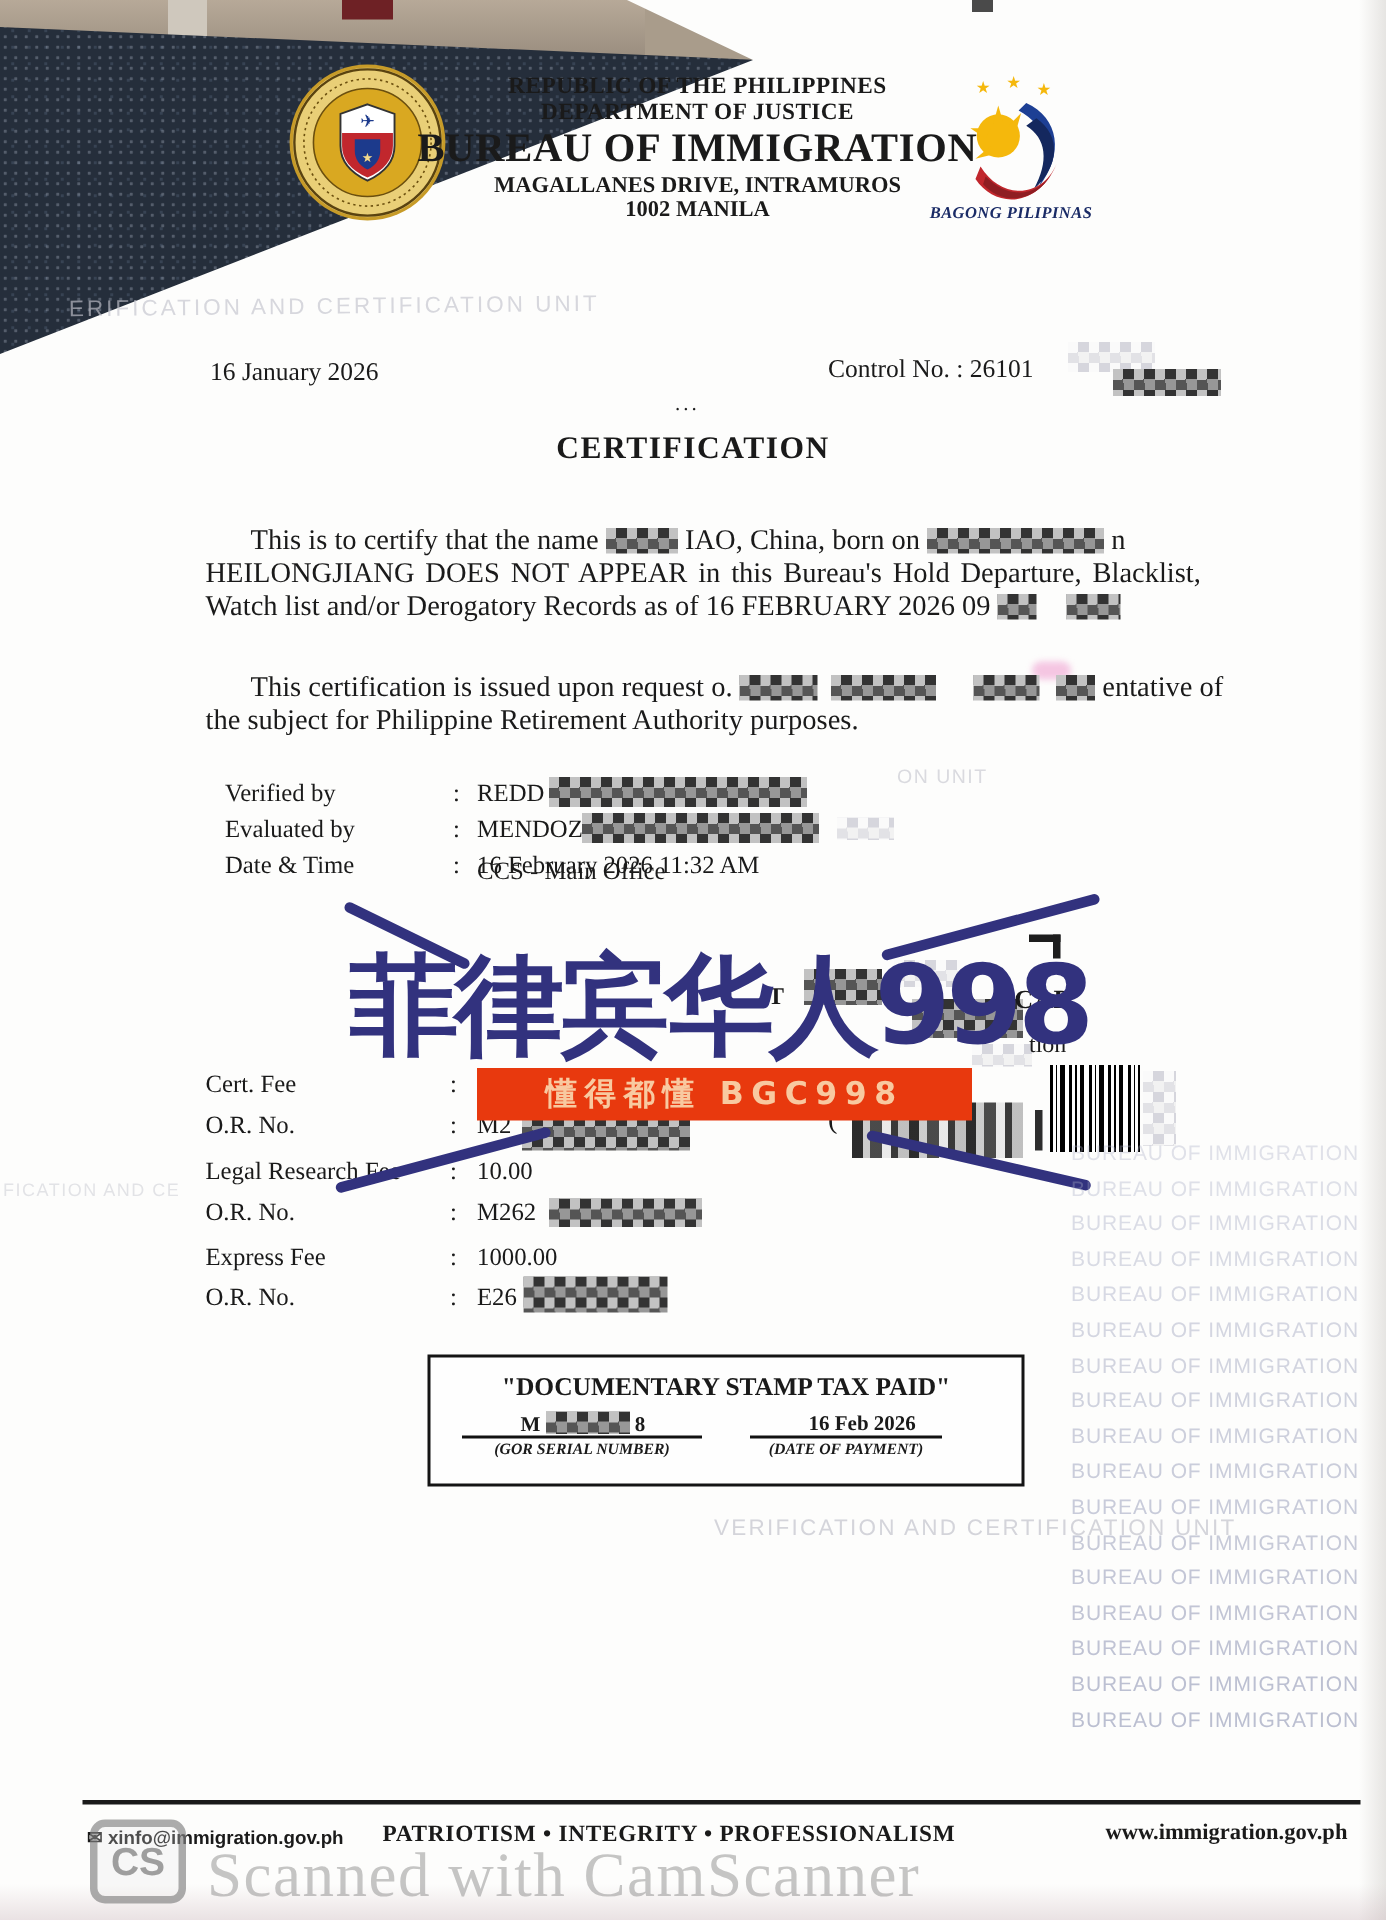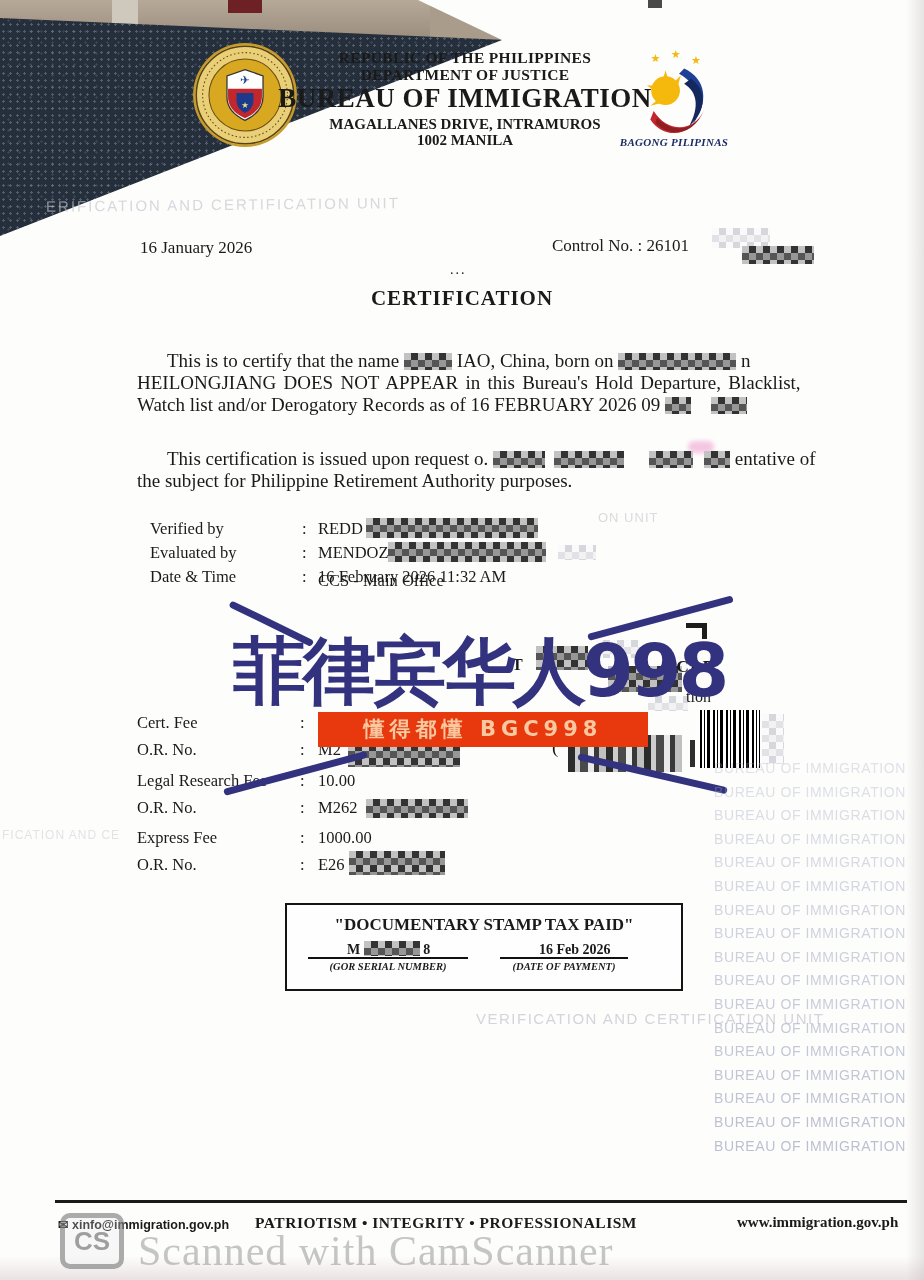--- a/index.html
+++ b/index.html
@@ -32,21 +32,21 @@
   .hdr-l5{font-size:15px;}
   .seal{left:192px;top:42px;width:106px;height:106px;}
   .bplogo{left:628px;top:50px;width:92px;height:88px;}
   .bpcaption{left:614px;top:136px;width:120px;text-align:center;font-style:italic;font-weight:bold;
     font-size:11px;color:#1a2b66;letter-spacing:.3px;}
 
   
   .ghost{color:#c3c4cd;}
   .g-top{left:46px;top:196px;font-size:15px;letter-spacing:2px;opacity:.65;transform:rotate(-.6deg);}
   .g-mid{left:598px;top:510px;font-size:13px;letter-spacing:1px;opacity:.6;}
-  .g-left{left:2px;top:786px;font-size:12px;letter-spacing:1px;opacity:.45;margin-top:42px;}
+  .g-left{left:2px;top:786px;font-size:12px;letter-spacing:1px;opacity:.45;}
   .g-bottom{left:476px;top:1010px;font-size:15px;letter-spacing:1.5px;opacity:.7;}
   .bureau-col{left:688px;top:757px;width:218px;text-align:right;opacity:.75;}
   .bureau-line{font-family:"Liberation Sans","DejaVu Sans",sans-serif;font-size:14px;
     letter-spacing:.6px;color:#a6abc3;line-height:23.6px;white-space:nowrap;}
 
   
   .dateline{left:140px;top:238px;font-size:17px;}
   .ctrl{left:552px;top:236px;font-size:17px;}
   .dots{left:450px;top:262px;font-size:14px;letter-spacing:2px;}
   .doc-title{left:287px;top:286px;width:350px;text-align:center;font-size:21px;font-weight:bold;letter-spacing:1px;}

